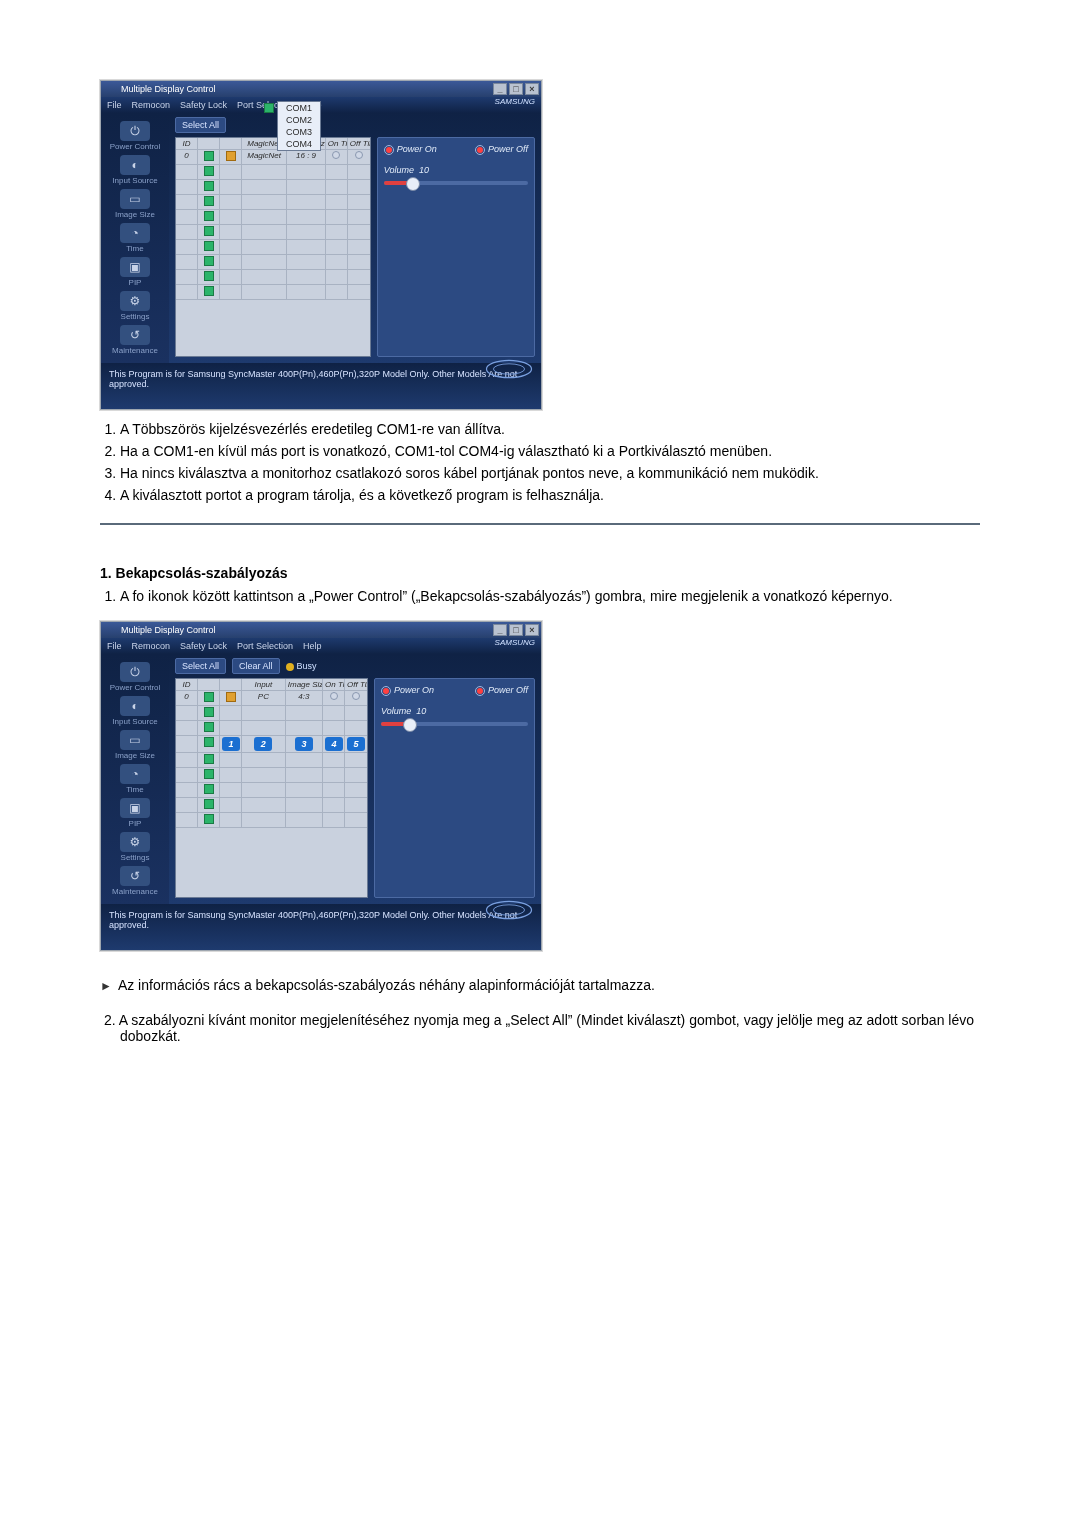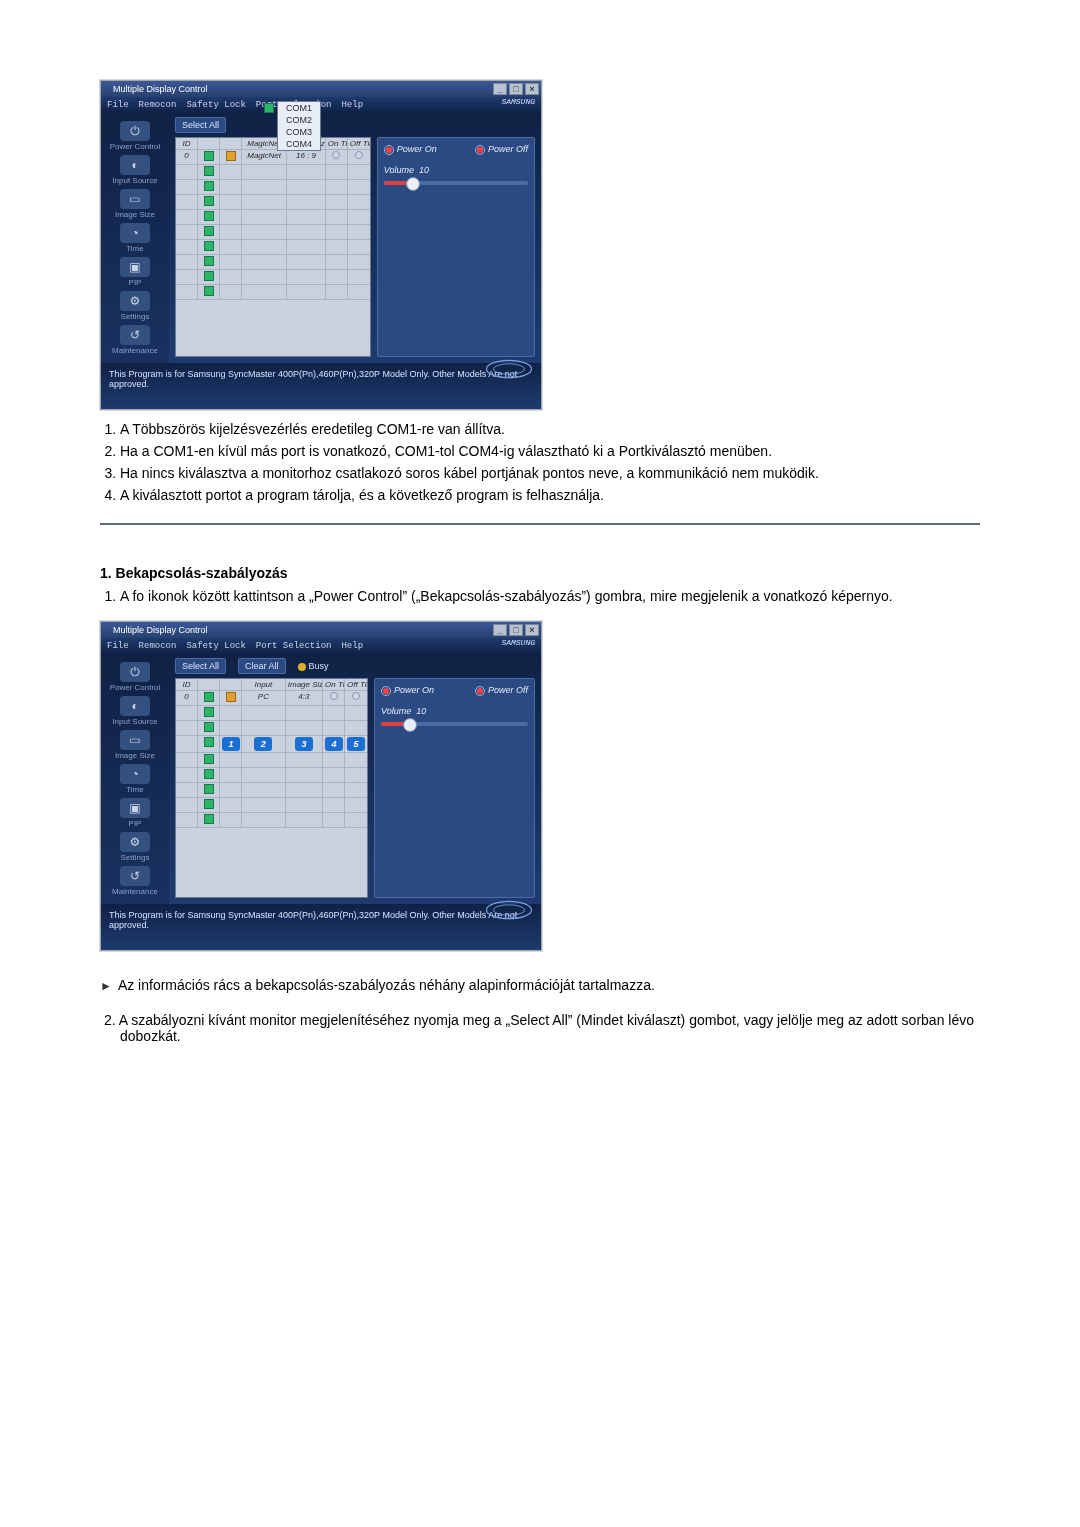--- a/index.html
+++ b/index.html
@@ -30,21 +30,21 @@
     color: #e0eaf8;
     position: relative;
   }
   .mdc-titlebar {
     height: 16px;
     background: linear-gradient(#3b5998, #27406e);
     color: #ffffff;
     display: flex;
     align-items: center;
     justify-content: space-between;
-    padding: 0 2px 0 12px;
+    padding: 0 2px 0 20px;
     font-size: 9px;
     gap: 40px;
   }
   .mdc-winicons {
     display: flex;
     gap: 2px;
   }
   .mdc-winicons span {
     display: inline-block;
     width: 14px; height: 12px;
@@ -59,21 +59,20 @@
   }
   .mdc-menubar {
     height: 16px;
     background: linear-gradient(#1e3a6e, #0f2245);
     display: flex;
     align-items: center;
     gap: 10px;
     padding: 0 6px;
     font-size: 9px;
     color: #c9d4ea;
-    font-family: Liberation Mono, monospace;
   }
   .mdc-menubar span { white-space: nowrap; }
   .mdc-body {
     display: flex;
     background: linear-gradient(#0f2245, #1e3a6e);
     height: 250px;
   }
   .mdc-sidebar {
     width: 68px;
     background: linear-gradient(#0f2245, #1a3160);
@@ -101,21 +100,21 @@
   .mdc-sideicon-g { font-size:12px; color:#c8d3e8; }
   .mdc-main {
     flex: 1;
     display: flex;
     flex-direction: column;
     position: relative;
   }
   .mdc-toolbar {
     display: flex;
     align-items: center;
-    gap: 12px;
+    gap: 6px;
     padding: 4px 6px;
     font-size: 9px;
     color: #cfe0ff;
   }
   .mdc-btn {
     padding: 2px 6px;
     background: #2c4a82;
     border: 1px solid #4c6aa3;
     color: #d7e3ff;
     border-radius: 2px;

